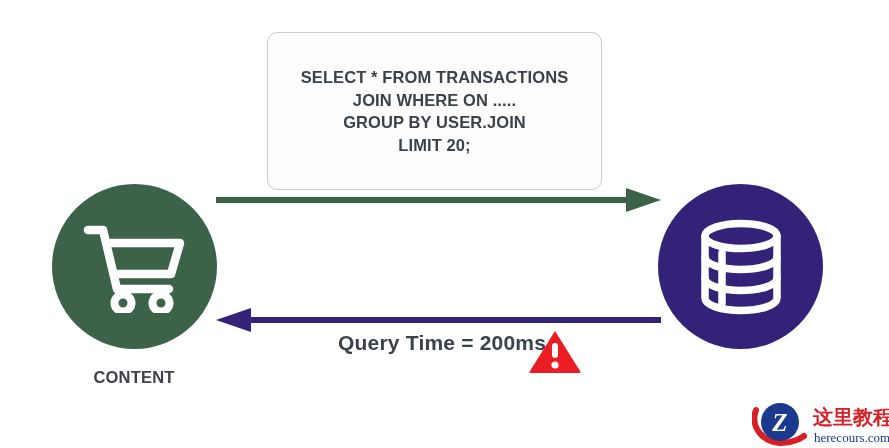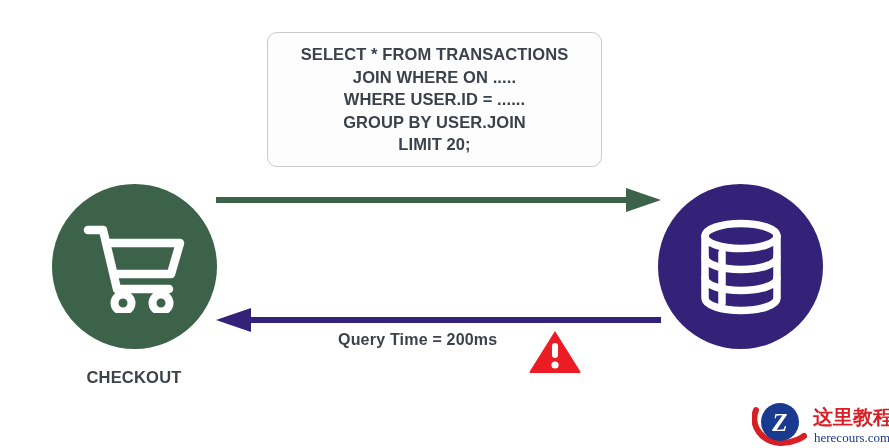--- a/index.html
+++ b/index.html
@@ -17,21 +17,21 @@
     background: #ffffff;
     overflow: hidden;
   }
 
   
   .sql-box {
     position: absolute;
     left: 267px;
     top: 32px;
     width: 335px;
-    height: 135px;
+    height: 158px;
     box-sizing: border-box;
     background: #fdfdfd;
     border: 1.5px solid #c9cbcd;
     border-radius: 10px;
     display: flex;
     flex-direction: column;
     align-items: center;
     justify-content: center;
     padding: 4px 6px;
   }
@@ -100,21 +100,21 @@
     top: 306px;
     width: 445px;
     height: 28px;
   }
 
   
   #query-time-label {
     position: absolute;
     left: 338px;
     top: 331px;
-    font-size: 16px;
+    font-size: 21px;
     font-weight: bold;
     color: #3c424b;
     letter-spacing: 0.2px;
     white-space: nowrap;
   }
   #warning-icon {
     position: absolute;
     left: 529px;
     top: 329px;
     width: 52px;
@@ -131,21 +131,20 @@
   }
 </style>
 </head>
 <body>
 
 <div id="canvas">
 
   <div class="sql-box">
     <div class="sql-line">SELECT * FROM TRANSACTIONS</div>
     <div class="sql-line">JOIN WHERE ON .....</div>
-    <div class="sql-line">WHERE USER.ID = ......</div>
     <div class="sql-line">GROUP BY USER.JOIN</div>
     <div class="sql-line">LIMIT 20;</div>
   </div>
 
   <div id="checkout-circle" class="node-circle" style="background:#3c6349;">
     <svg width="104" height="92" viewBox="0 0 104 92">
       <g fill="none" stroke="#ffffff" stroke-width="8.5" stroke-linecap="round" stroke-linejoin="round">
         <path d="M5 9 H20 L34 68 H86"></path>
         <path d="M27 22 H97 L88 53 H34"></path>
       </g>
@@ -178,21 +177,21 @@
 
   <div id="query-time-label">Query Time = 200ms</div>
 
   <svg id="warning-icon" viewBox="0 0 52 44">
     <path d="M26 2 L51 42 Q52.5 44 50 44 L2 44 Q-0.5 44 1 42 Z" fill="#ec1c24"></path>
     <rect x="23" y="14" width="6" height="15" rx="3" fill="#ffffff"></rect>
     <circle cx="26" cy="36" r="3.6" fill="#ffffff"></circle>
   </svg>
 
   <div id="checkout-caption" class="node-caption">
-    <div>CHECKOUT</div>
+    <div>CONTENT</div>
   </div>
 
 
   <svg id="watermark" viewBox="0 0 137 52">
     <path d="M4 14 C-2 30 10 46 28 47 C42 47.5 52 40 52 40" fill="none" stroke="#d81f26" stroke-width="6" stroke-linecap="round"></path>
     <circle cx="28" cy="26" r="19" fill="#1a3a8f"></circle>
     <text x="28" y="35" font-family="'Liberation Serif', serif" font-size="25" font-style="italic" font-weight="bold" fill="#ffffff" text-anchor="middle">Z</text>
     <text x="61" y="28" font-family="'Liberation Sans', sans-serif" font-size="20" font-weight="bold" fill="#d81f26">这里教程网</text>
     <text x="62" y="46" font-family="'Liberation Serif', serif" font-size="13" fill="#1a3a8f">herecours.com</text>
   </svg>

